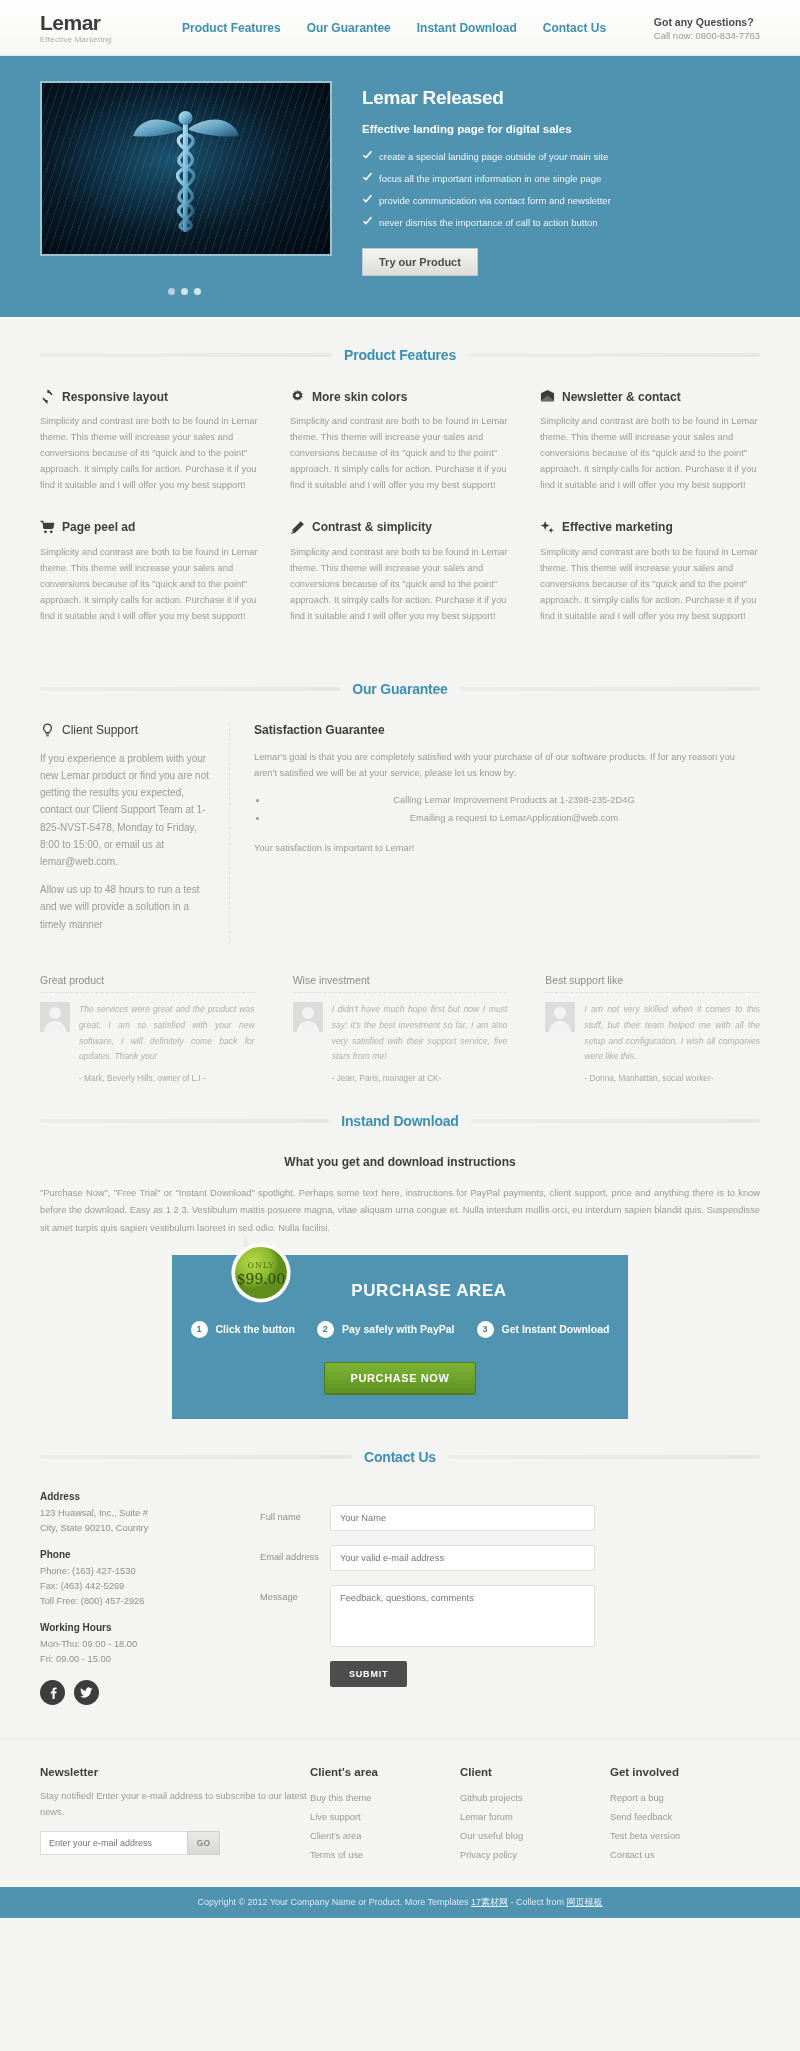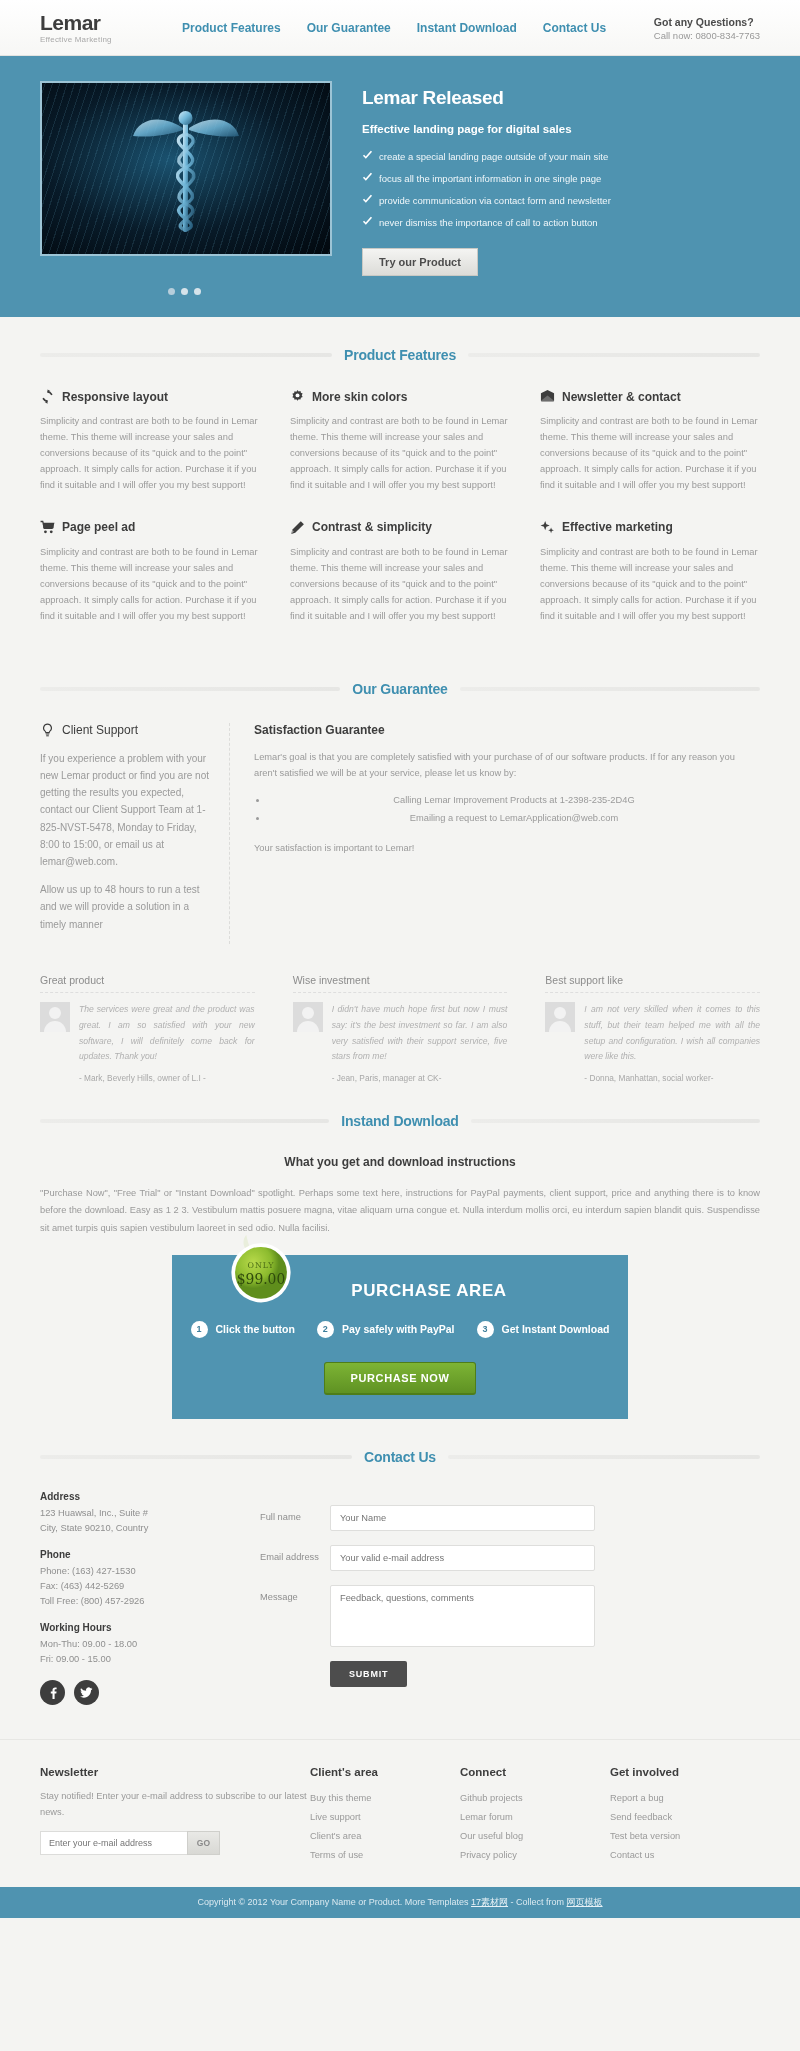--- a/index.html
+++ b/index.html
@@ -548,21 +548,21 @@
       <h4>Client's area</h4>
       <ul>
         <li><a href="#">Buy this theme</a></li>
         <li><a href="#">Live support</a></li>
         <li><a href="#">Client's area</a></li>
         <li><a href="#">Terms of use</a></li>
       </ul>
     </div>
 
     <div class="fc">
-      <h4>Connect</h4>
+      <h4>Client</h4>
       <ul>
         <li><a href="#">Github projects</a></li>
         <li><a href="#">Lemar forum</a></li>
         <li><a href="#">Our useful blog</a></li>
         <li><a href="#">Privacy policy</a></li>
       </ul>
     </div>
 
     <div class="fc">
       <h4>Get involved</h4>

